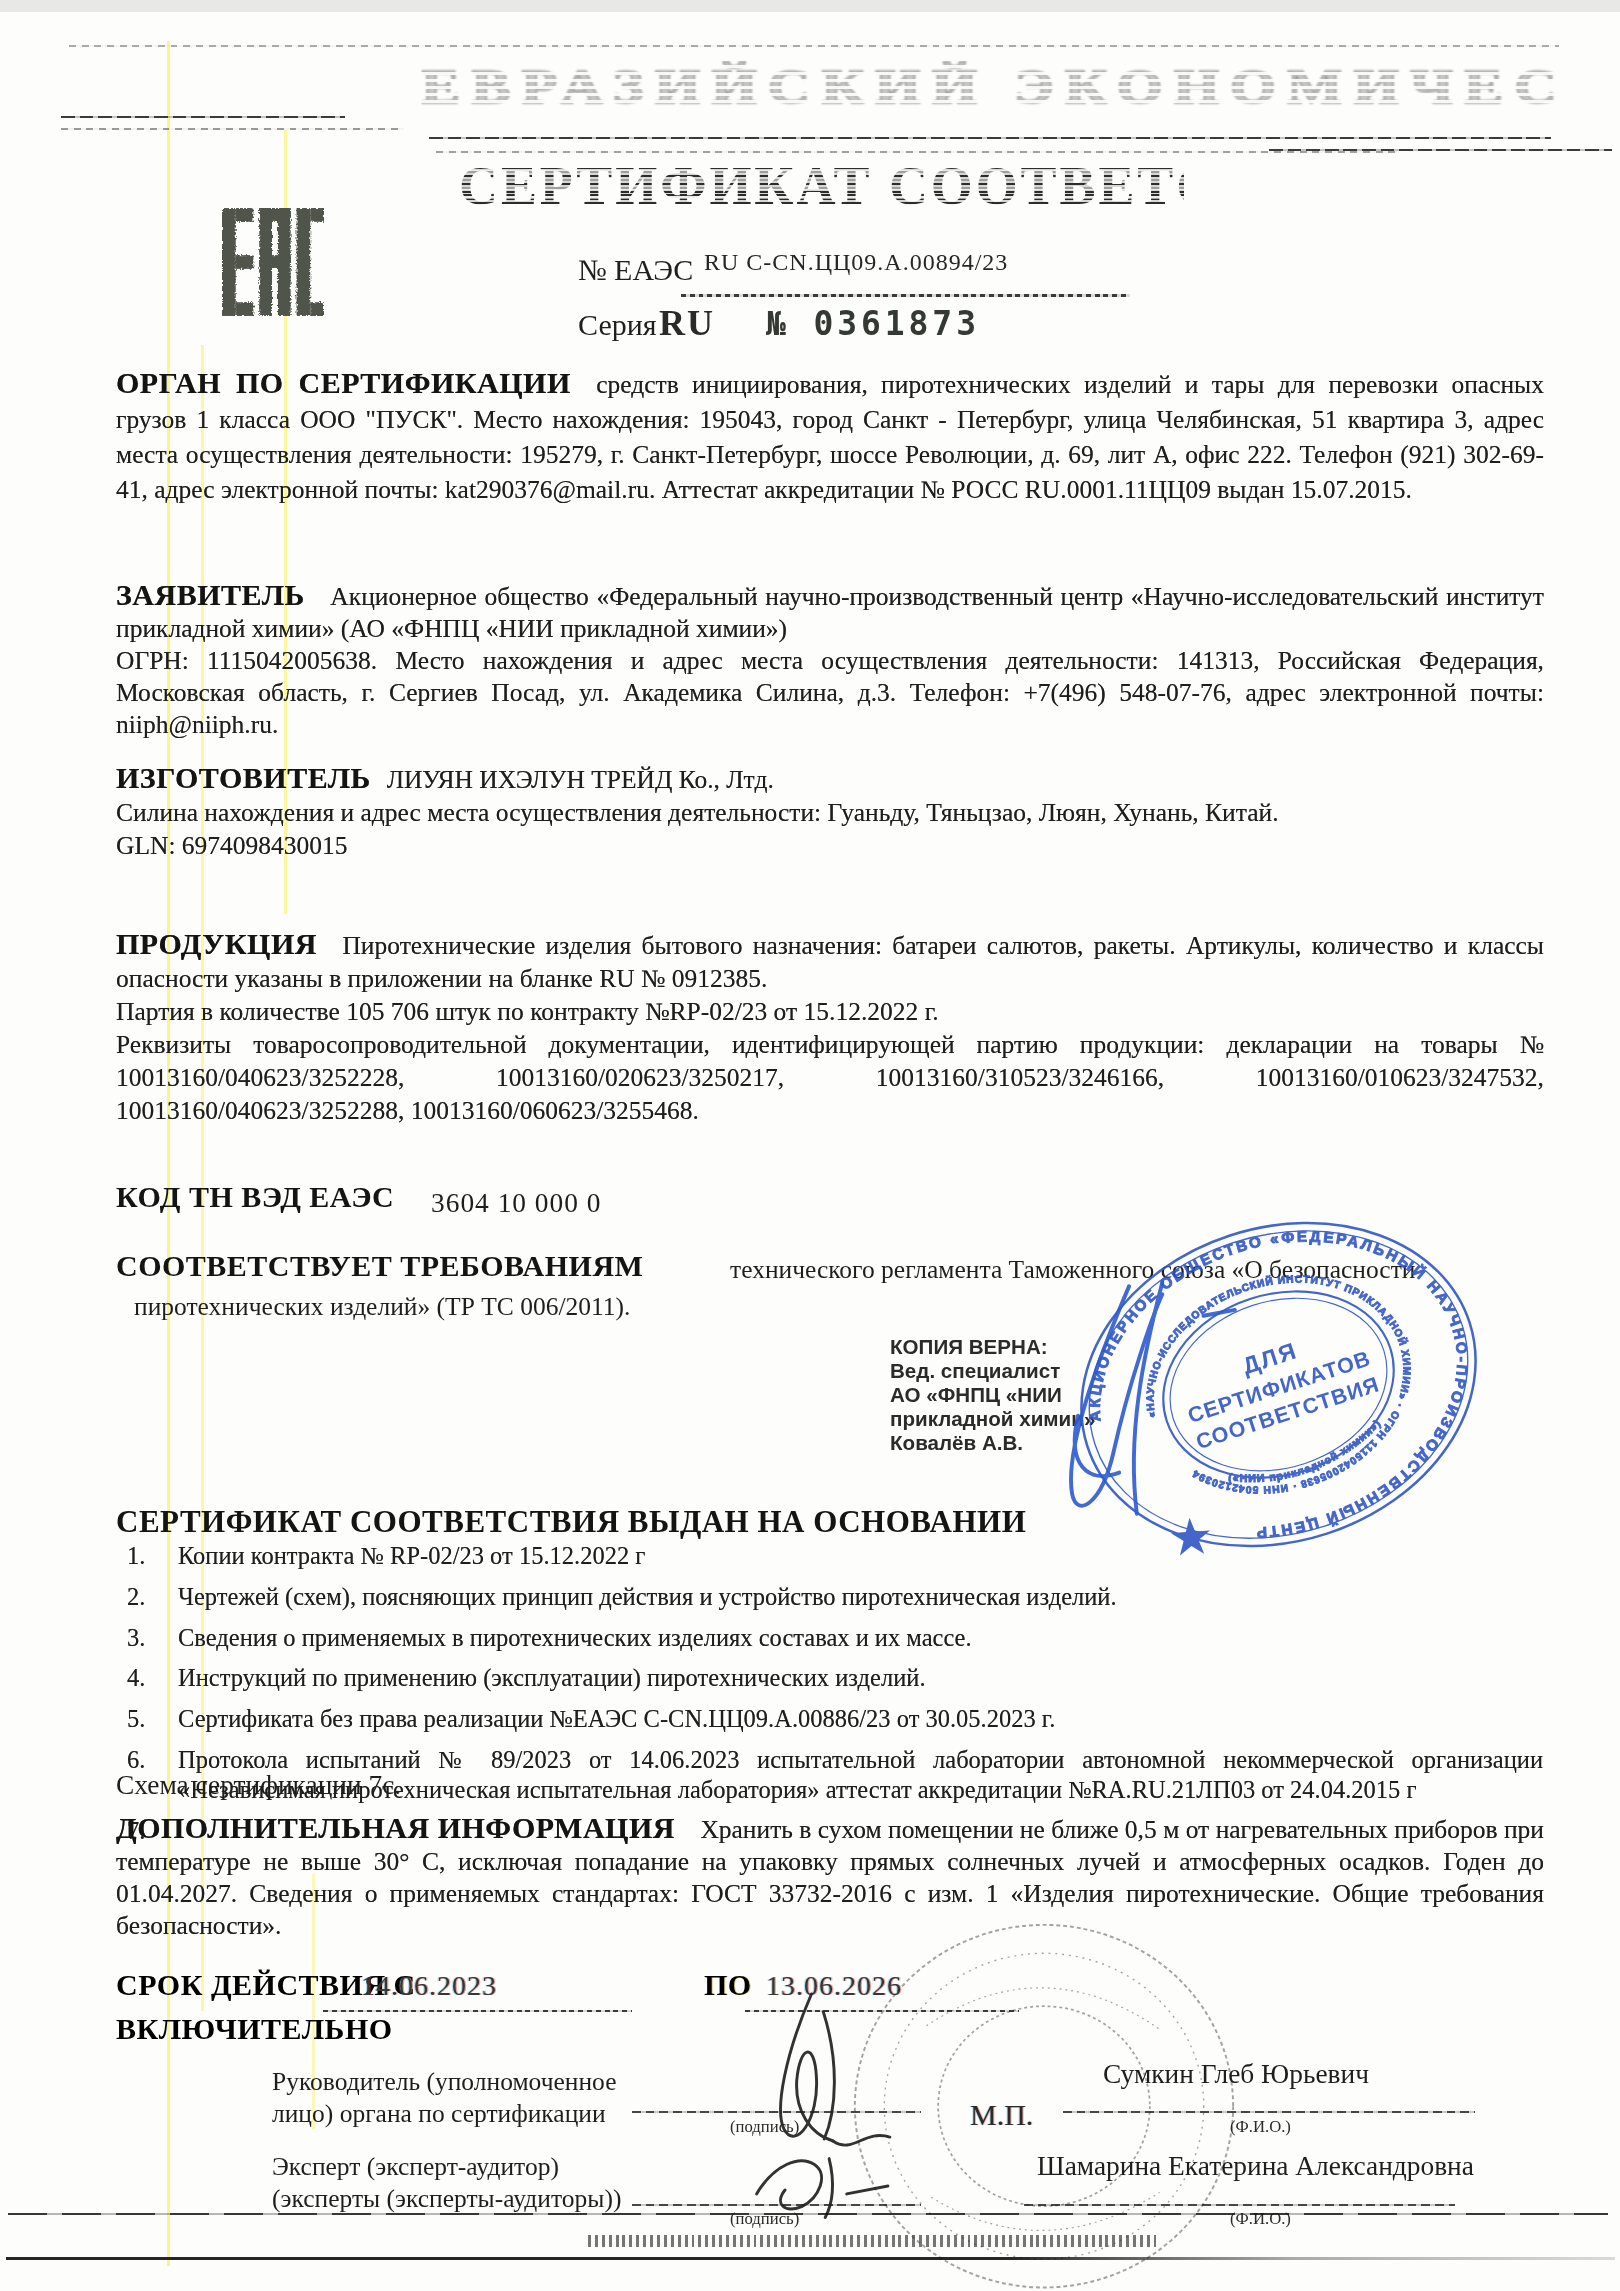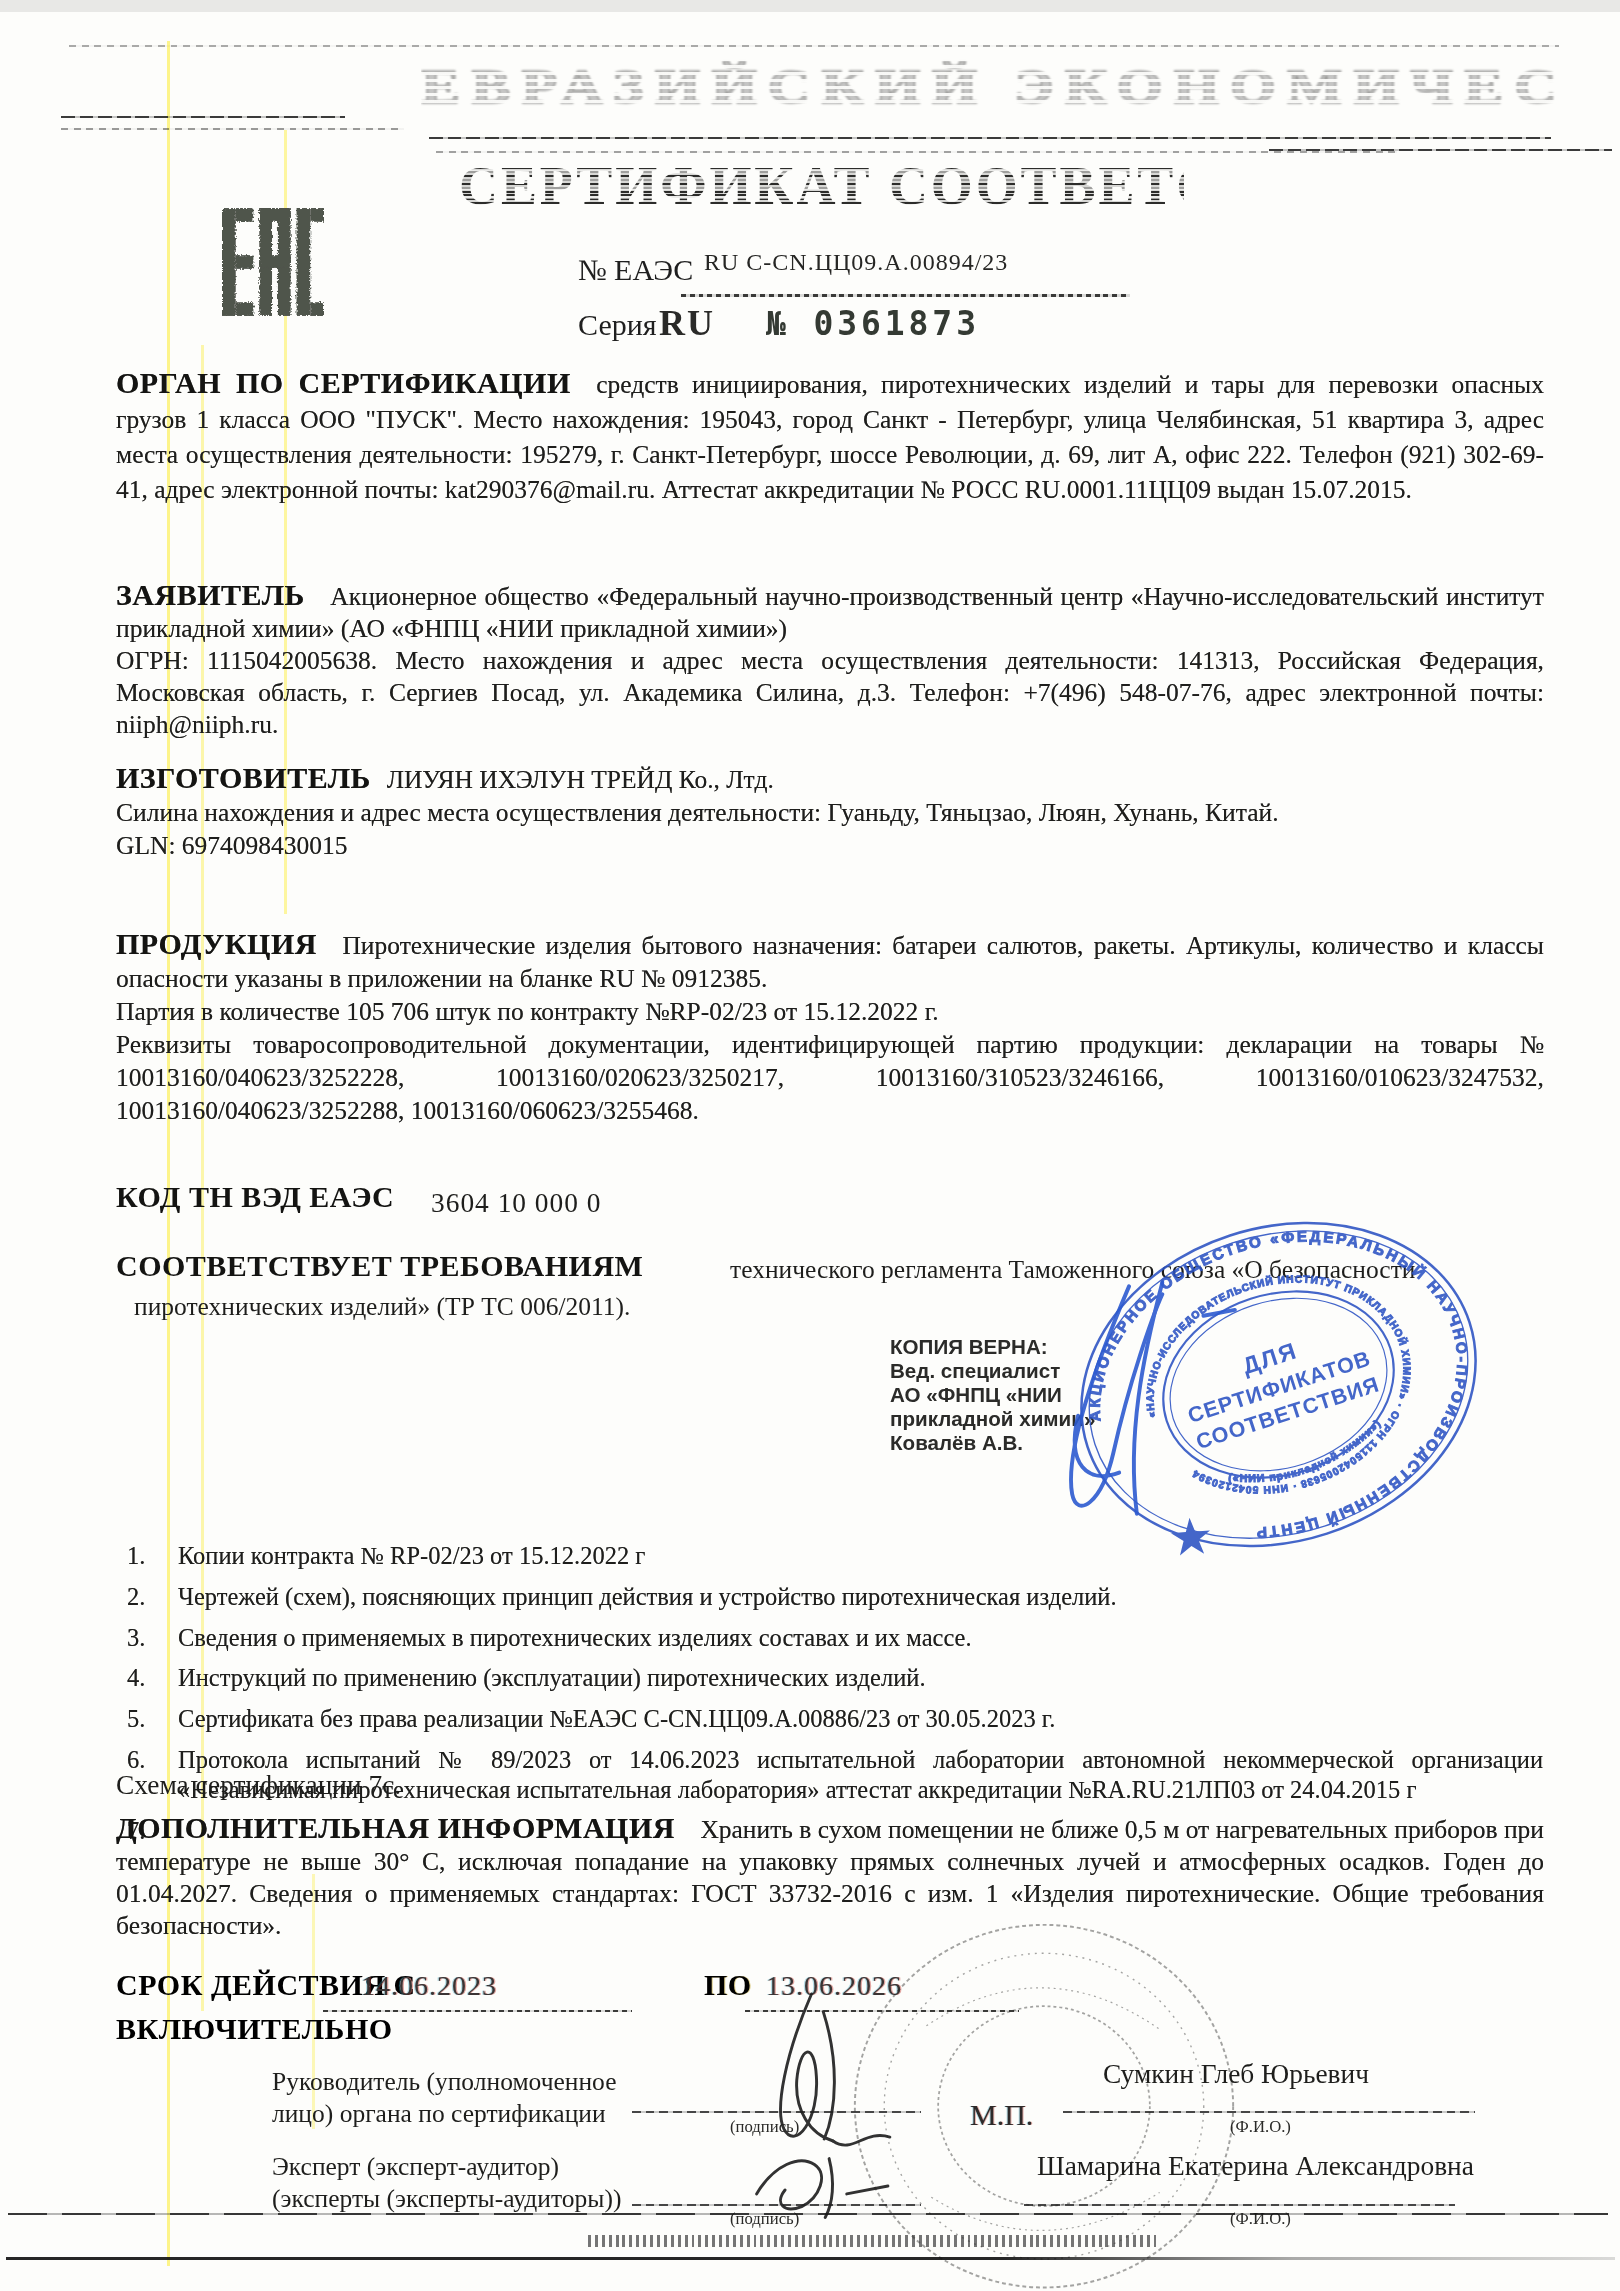--- a/index.html
+++ b/index.html
@@ -170,20 +170,21 @@
       </text>
       <g font-family="Liberation Sans, sans-serif" font-weight="bold" fill="#2b52c3" text-anchor="middle" stroke="none">
         <text x="222" y="158" font-size="24" letter-spacing="2">ДЛЯ</text>
         <text x="222" y="188" font-size="22" letter-spacing="1">СЕРТИФИКАТОВ</text>
         <text x="222" y="216" font-size="22" letter-spacing="1">СООТВЕТСТВИЯ</text>
       </g>
       <text x="62" y="310" font-size="52" fill="#2b52c3" stroke="none" transform="rotate(14 62 310)">★</text>
     </g>
   </svg>
 
+  <div class="h1" style="position:absolute;left:116px;top:1492px;font-size:31px;">СЕРТИФИКАТ СООТВЕТСТВИЯ ВЫДАН НА ОСНОВАНИИ</div>
   <div class="basis-list">
     <div class="li">
         <span class="n">1.</span>
         <span>Копии контракта № RP-02/23 от 15.12.2022 г</span>
       </div>
     <div class="li">
         <span class="n">2.</span>
         <span>Чертежей (схем), поясняющих принцип действия и устройство пиротехническая изделий.</span>
       </div>
     <div class="li">

